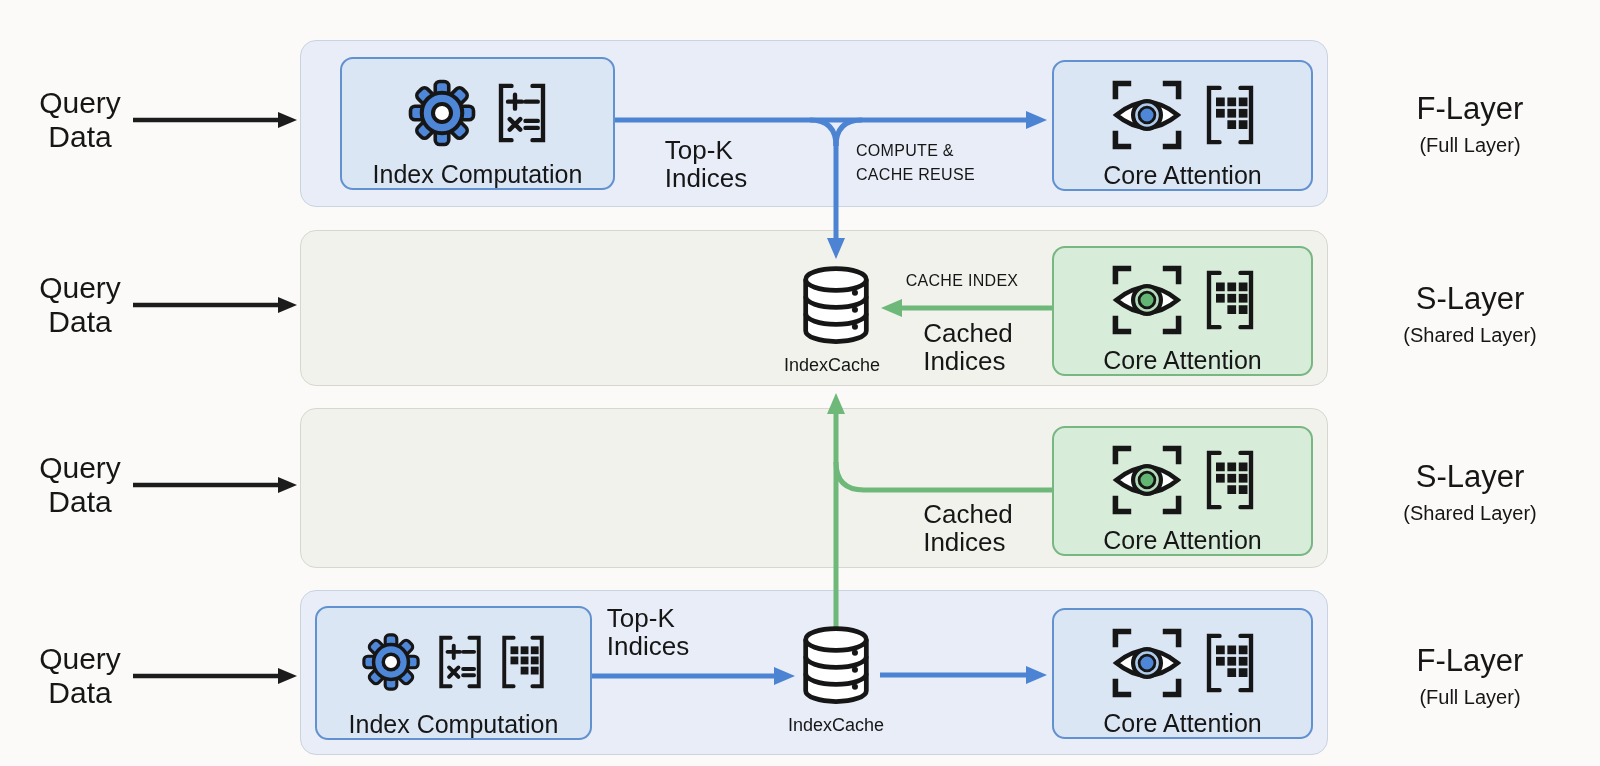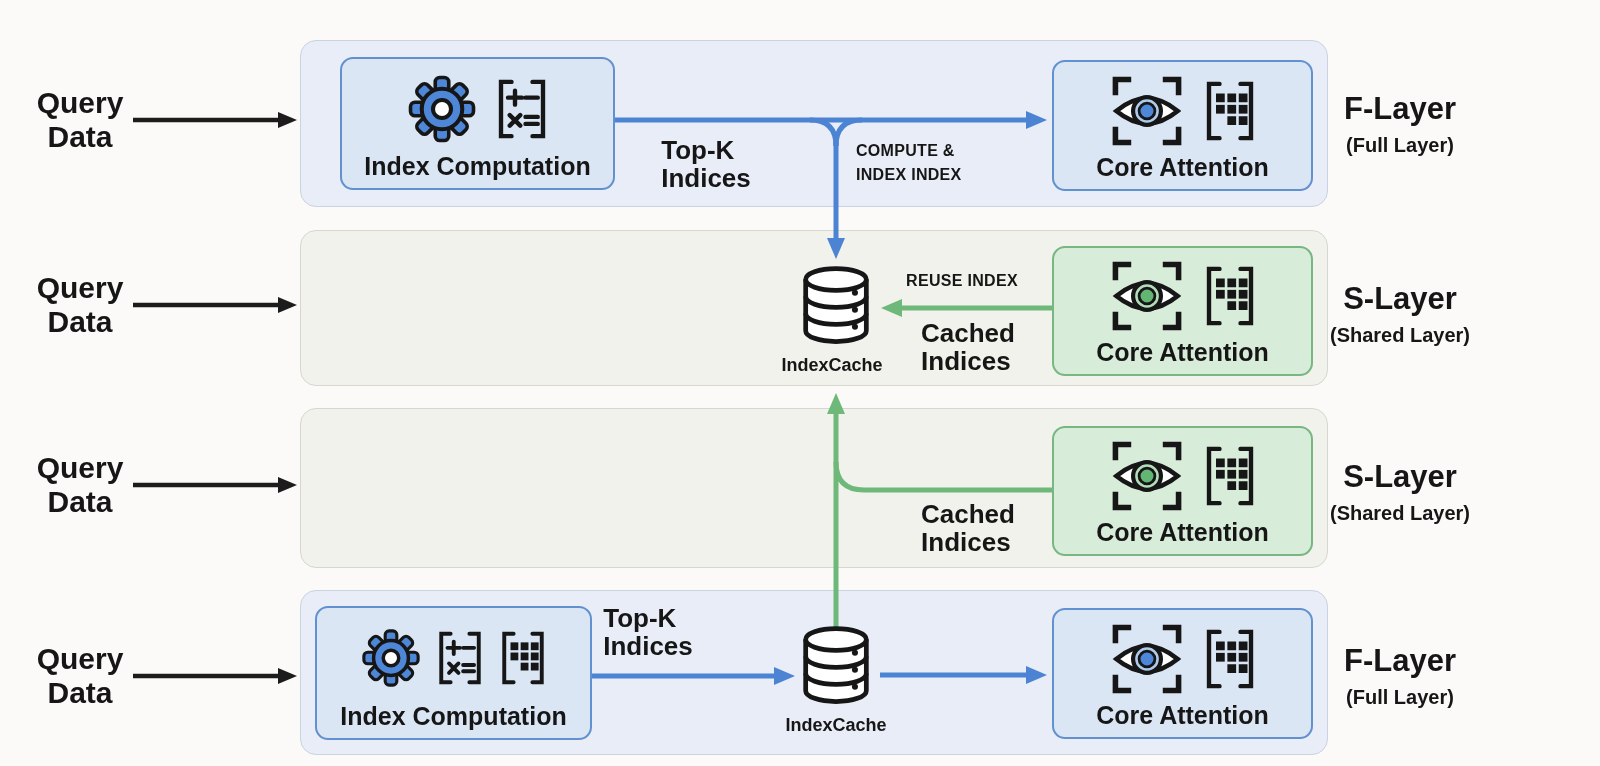--- a/index.html
+++ b/index.html
@@ -2,48 +2,48 @@
 <html style="--canvas-bg: #fbfaf8; --ink: #161616; --black-line: #1c1c1c; --blue: #4c83d3; --green: #6eb87a; --f-row-bg: #e8edf7; --f-row-border: #c9d3e1; --s-row-bg: #f1f2ec; --s-row-border: #d6d8cf; --node-blue-bg: #dbe6f5; --node-blue-border: #6191cf; --node-green-bg: #d8ecda; --node-green-border: #78b682; --iris-blue: #4e87d8; --iris-blue-light: #aecbec; --iris-green: #62b573; --iris-green-light: #b5dcba; --gear-fill: #4e87d8;"><head>
 <meta charset="utf-8">
 <style>
   html,body{margin:0;padding:0;}
   body{
     font-family:"Liberation Sans","DejaVu Sans",sans-serif;
     background:var(--canvas-bg,#fbfaf8);
   }
   .canvas{
     position:relative;width:1600px;height:766px;overflow:hidden;
-    background:var(--canvas-bg,#fbfaf8);color:var(--ink,#161616);font-weight:bold;
+    background:var(--canvas-bg,#fbfaf8);color:var(--ink,#161616);
   }
   .row{
     position:absolute;border-radius:16px;border:1.5px solid;
     box-sizing:border-box;z-index:1;
   }
   .row.f{background:var(--f-row-bg,#e8edf7);border-color:var(--f-row-border,#c9d3e1);}
   .row.s{background:var(--s-row-bg,#f1f2ec);border-color:var(--s-row-border,#d6d8cf);}
   .node{
     position:absolute;border-radius:13px;border:2px solid;box-sizing:border-box;
     display:flex;flex-direction:column;align-items:center;justify-content:flex-end;
     z-index:2;
   }
   .node.blue{background:var(--node-blue-bg,#dbe6f5);border-color:var(--node-blue-border,#6191cf);}
   .node.green{background:var(--node-green-bg,#d8ecda);border-color:var(--node-green-border,#78b682);}
   .node .icons{
     display:flex;align-items:center;justify-content:center;gap:16px;
     flex:1 1 auto;padding-top:6px;
   }
   .node .node-label{
-    font-size:25px;line-height:28px;padding-bottom:8px;white-space:nowrap;
+    font-size:25px;line-height:28px;padding-bottom:0;white-space:nowrap;
   }
   .qlabel{
     position:absolute;width:140px;text-align:center;
     font-size:30px;line-height:34px;color:var(--ink,#161616);z-index:3;
   }
   .slabel{
-    position:absolute;left:1280px;width:240px;text-align:center;z-index:3;
+    position:absolute;left:1350px;width:240px;text-align:center;z-index:3;
   }
   .slabel .t1{font-size:31px;line-height:39px;}
   .slabel .t2{font-size:20px;line-height:35px;}
   .elabel{position:absolute;z-index:3;color:var(--ink,#161616);}
   .elabel.center{text-align:left;transform:translateX(-50%);}
   .elabel .l{font-size:26px;line-height:28px;white-space:nowrap;}
   .elabel.small .l{font-size:16px;line-height:24px;letter-spacing:.3px;}
   .cyl-group{position:absolute;z-index:2;}
   .cyl-label{
     position:absolute;text-align:center;transform:translateX(-50%);
@@ -287,24 +287,24 @@
     </div>
     <div class="node-label">Core Attention</div>
   </div>
 
   <div class="elabel center" style="left:706px;top:136px">
     <div class="l">Top-K</div>
     <div class="l">Indices</div>
   </div>
   <div class="elabel small" style="left:856px;top:139px">
     <div class="l">COMPUTE &amp;</div>
-    <div class="l">INDEX INDEX</div>
+    <div class="l">CACHE REUSE</div>
   </div>
   <div class="elabel small center" style="left:962px;top:269px">
-    <div class="l">REUSE INDEX</div>
+    <div class="l">CACHE INDEX</div>
   </div>
   <div class="elabel center" style="left:968px;top:319px">
     <div class="l">Cached</div>
     <div class="l">Indices</div>
   </div>
   <div class="elabel center" style="left:968px;top:500px">
     <div class="l">Cached</div>
     <div class="l">Indices</div>
   </div>
   <div class="elabel center" style="left:648px;top:604px">

